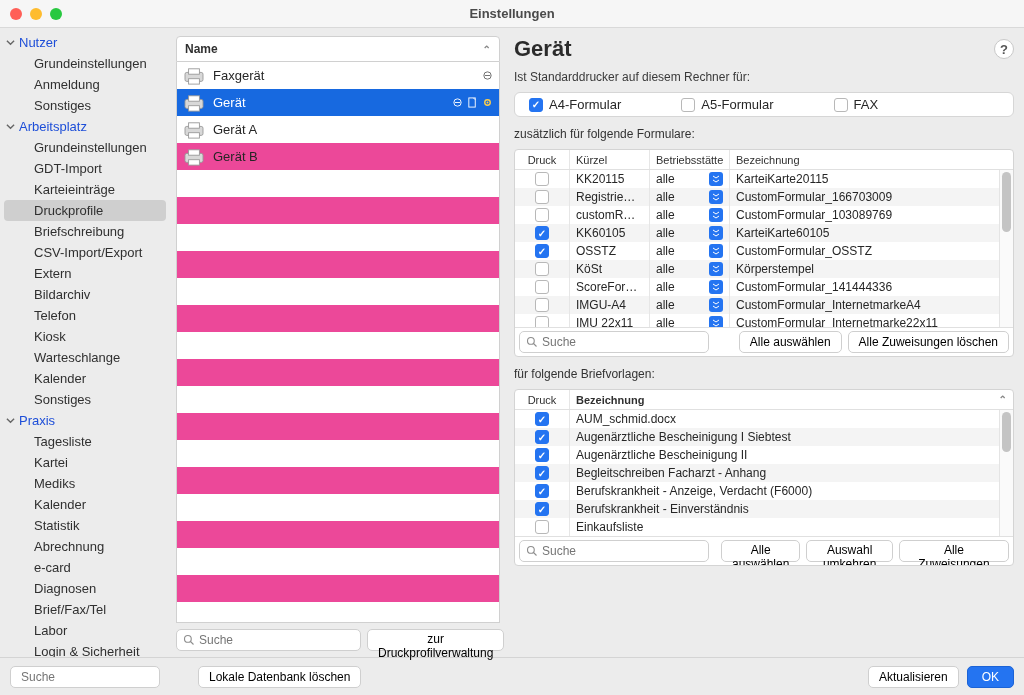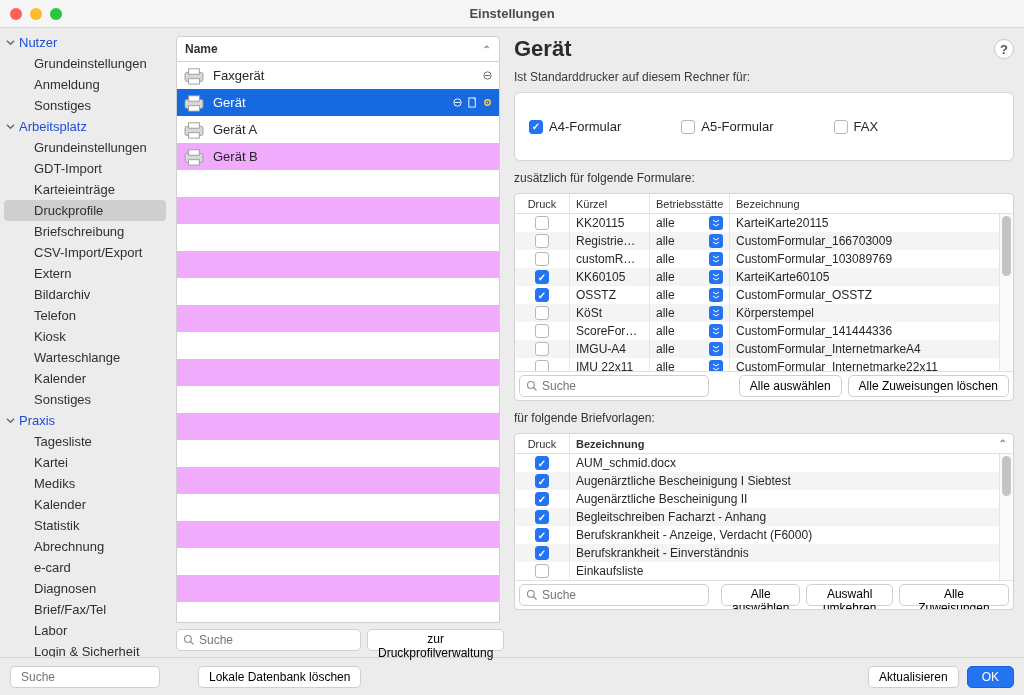--- a/index.html
+++ b/index.html
@@ -14,36 +14,36 @@
 .side-group-hdr { display: flex; align-items: center; padding: 3px 6px; cursor: default; color: #1d4ed8; }
 .chev { width: 9px; margin-right: 4px; }
 .chev svg { display: block; }
 .side-item { padding: 3px 8px 3px 30px; cursor: default; color: #303030; border-radius: 4px; margin: 0 4px; }
 .side-item.selected { background: #cfcfcf; }
 .center { width: 336px; background: #ececec; display: flex; flex-direction: column; padding: 8px 6px 0 6px; gap: 6px; }
 .dev-header { background: #fff; border: 1px solid #d0d0d0; border-radius: 4px 4px 0 0; display: flex; padding: 12px 8px; font-weight: 600; font-size: 12px; color: #303030; height: 24px; align-items: center; }
 .dev-header .sort { margin-left: auto; font-size: 10px; color: #888; }
 .dev-list { flex: 1; background: #fff; border: 1px solid #d0d0d0; border-top: none; overflow-y: auto; }
 .dev-row { display: flex; align-items: center; height: 27px; padding: 0 6px; position: relative; }
-.dev-row.alt { background: #f0abfc; }
+.dev-row.alt { background: #ec4899; }
 .dev-row.sel { background: #1769e0; color: #fff; }
 .dev-icon { width: 22px; height: 18px; margin-right: 8px; display: flex; align-items: center; justify-content: center; }
 .dev-row .icons-right { position: absolute; right: 6px; display: flex; gap: 4px; }
 .dev-row .icons-right svg { width: 11px; height: 11px; }
 .center-bottom { display: flex; gap: 6px; padding-bottom: 6px; }
 .search-mini { flex: 1; display: flex; align-items: center; background: #fff; border: 1px solid #cfcfcf; border-radius: 5px; padding: 2px 6px; height: 22px; }
 .search-mini svg { width: 12px; height: 12px; margin-right: 4px; fill: #8e8e8e; }
 .search-mini input { border: none; outline: none; flex: 1; font-size: 12px; background: transparent; }
 .btn { background: #fff; border: 1px solid #cfcfcf; border-radius: 5px; padding: 2px 10px; font-size: 12px; height: 22px; cursor: default; }
 .right { flex: 1; background: #ececec; padding: 8px 10px 0 8px; overflow: hidden; display: flex; flex-direction: column; gap: 8px; }
 .right-header { display: flex; align-items: center; }
 .right-title { font-size: 22px; font-weight: 700; color: #2b2b2b; }
 .help { margin-left: auto; width: 20px; height: 20px; border: 1px solid #c8c8c8; border-radius: 50%; display: flex; align-items: center; justify-content: center; font-size: 13px; font-weight: 600; color: #555; background: #fff; }
 .sub-label { font-size: 12px; color: #3a3a3a; }
-.ck-row { background: #fff; border: 1px solid #d6d6d6; border-radius: 6px; padding: 26px 14px; display: flex; gap: 60px; }
+.ck-row { background: #fff; border: 1px solid #d6d6d6; border-radius: 6px; padding: 4px 14px; display: flex; gap: 60px; }
 .ck { display: flex; align-items: center; gap: 6px; }
 .box { width: 14px; height: 14px; border: 1px solid #b8b8b8; border-radius: 3px; background: #fff; display: flex; align-items: center; justify-content: center; }
 .box.on { background: #2474f1; border-color: #2474f1; }
 .box.on::after { content: "✓"; color: #fff; font-size: 10px; font-weight: 700; }
 .section-label { font-size: 12px; color: #333; margin-top: 2px; }
 .table { background: #fff; border: 1px solid #d4d4d4; border-radius: 4px; overflow: hidden; display: flex; flex-direction: column; }
 .thead { display: flex; border-bottom: 1px solid #e0e0e0; font-size: 11px; color: #303030; height: 20px; }
 .thead .th, .tr .td { padding: 3px 6px; border-right: 1px solid #e6e6e6; display: flex; align-items: center; }
 .thead .th:last-child, .tr .td:last-child { border-right: none; }
 .tbody { overflow-y: auto; }

